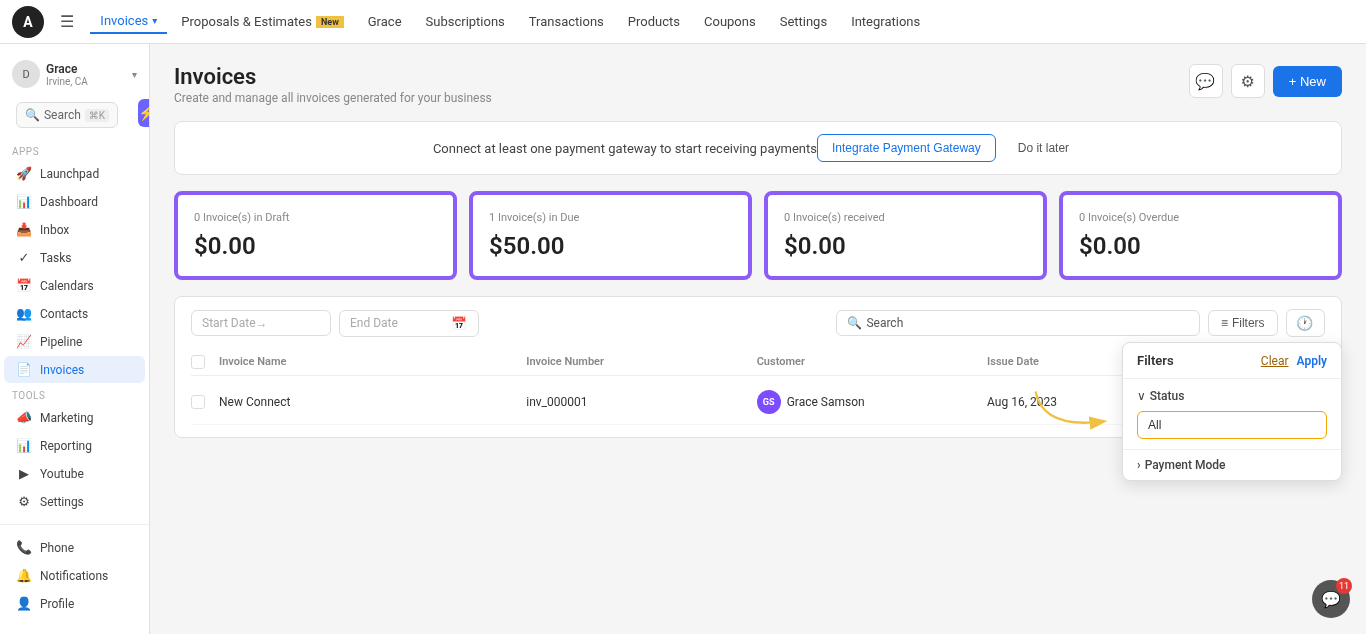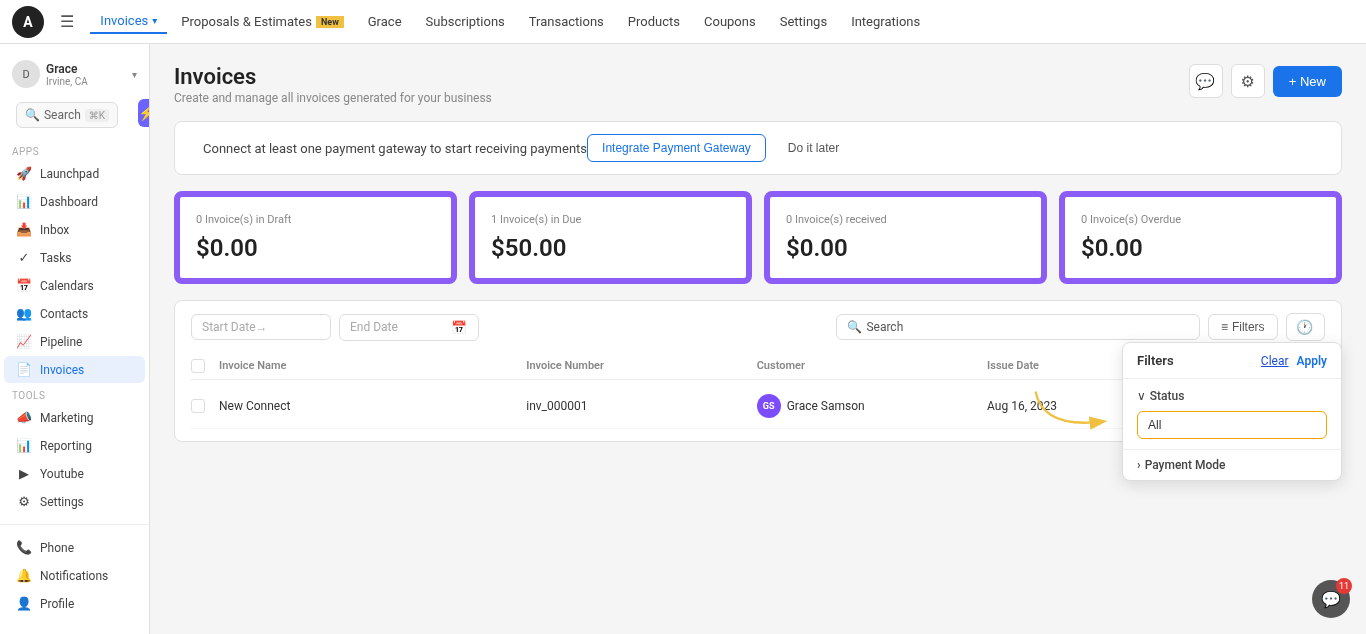--- a/index.html
+++ b/index.html
@@ -56,29 +56,29 @@
 
     
     .page-header { display: flex; align-items: flex-start; justify-content: space-between; margin-bottom: 16px; }
     .page-title { font-size: 22px; font-weight: 600; color: #222; }
     .page-subtitle { font-size: 12px; color: #888; margin-top: 2px; }
     .page-actions { display: flex; gap: 8px; align-items: center; }
     .btn-icon { width: 34px; height: 34px; border: 1px solid #ddd; background: #fff; border-radius: 6px; display: flex; align-items: center; justify-content: center; cursor: pointer; color: #555; font-size: 16px; }
     .btn-primary { background: #1a73e8; color: #fff; border: none; padding: 8px 16px; border-radius: 6px; font-size: 13px; cursor: pointer; display: flex; align-items: center; gap: 4px; }
 
     
-    .banner { background: #fff; border: 1px solid #e0e0e0; border-radius: 8px; padding: 12px 28px; display: flex; align-items: center; justify-content: flex-start; margin-bottom: 16px; }
+    .banner { background: #fff; border: 1px solid #e0e0e0; border-radius: 8px; padding: 12px 0; display: flex; align-items: center; justify-content: center; margin-bottom: 16px; }
     .banner-text { font-size: 13px; color: #444; }
     .banner-actions { display: flex; gap: 8px; }
     .btn-outline { border: 1px solid #1a73e8; color: #1a73e8; background: #fff; padding: 6px 14px; border-radius: 6px; font-size: 12px; cursor: pointer; }
     .btn-text { border: none; background: none; color: #555; padding: 6px 14px; font-size: 12px; cursor: pointer; }
 
     
     .stats-grid { display: grid; grid-template-columns: repeat(4, 1fr); gap: 12px; margin-bottom: 16px; }
-    .stat-card { background: #fff; border: 6px solid #8b5cf6; border-radius: 8px; padding: 16px; }
+    .stat-card { background: #fff; border: 4px solid #8b5cf6; border-radius: 8px; padding: 16px; }
     .stat-label { font-size: 11px; color: #888; margin-bottom: 8px; }
     .stat-value { font-size: 24px; font-weight: 600; color: #222; }
 
     
     .table-section { background: #fff; border: 1px solid #e0e0e0; border-radius: 8px; padding: 12px 16px; }
     .table-controls { display: flex; align-items: center; gap: 8px; margin-bottom: 12px; }
     .date-input { border: 1px solid #ddd; border-radius: 6px; padding: 5px 10px; font-size: 12px; color: #aaa; display: flex; align-items: center; gap: 0; flex: 1; max-width: 140px; cursor: pointer; }
     .date-arrow { color: #aaa; font-size: 12px; }
     .search-box { border: 1px solid #ddd; border-radius: 6px; padding: 5px 10px; font-size: 12px; color: #555; display: flex; align-items: center; gap: 4px; flex: 1; cursor: pointer; }
     .spacer { flex: 1; }
@@ -105,21 +105,21 @@
       width: 220px;
       background: #fff;
       border: 1px solid #ddd;
       border-radius: 8px;
       box-shadow: 0 4px 16px rgba(0,0,0,0.12);
       z-index: 100;
     }
     .filter-panel-header { display: flex; align-items: center; justify-content: space-between; padding: 10px 14px; border-bottom: 1px solid #eee; }
     .filter-panel-title { font-size: 13px; font-weight: 600; color: #333; }
     .filter-panel-actions { display: flex; gap: 8px; font-size: 12px; }
-    .filter-clear { color: #1d4ed8; cursor: pointer; text-decoration: underline; }
+    .filter-clear { color: #a16207; cursor: pointer; text-decoration: underline; }
     .filter-apply { color: #1a73e8; font-weight: 600; cursor: pointer; }
     .filter-section { padding: 10px 14px; }
     .filter-section-header { display: flex; align-items: center; gap: 4px; font-size: 12px; color: #444; font-weight: 500; margin-bottom: 8px; cursor: pointer; }
     .filter-status-input { border: 1.5px solid #f0a500; border-radius: 6px; padding: 6px 10px; font-size: 12px; color: #333; width: 100%; outline: none; }
     .filter-payment-section { padding: 8px 14px; border-top: 1px solid #eee; }
     .filter-payment-header { display: flex; align-items: center; gap: 4px; font-size: 12px; color: #444; font-weight: 500; cursor: pointer; }
 
     
     .arrow-annotation {
       position: absolute;

